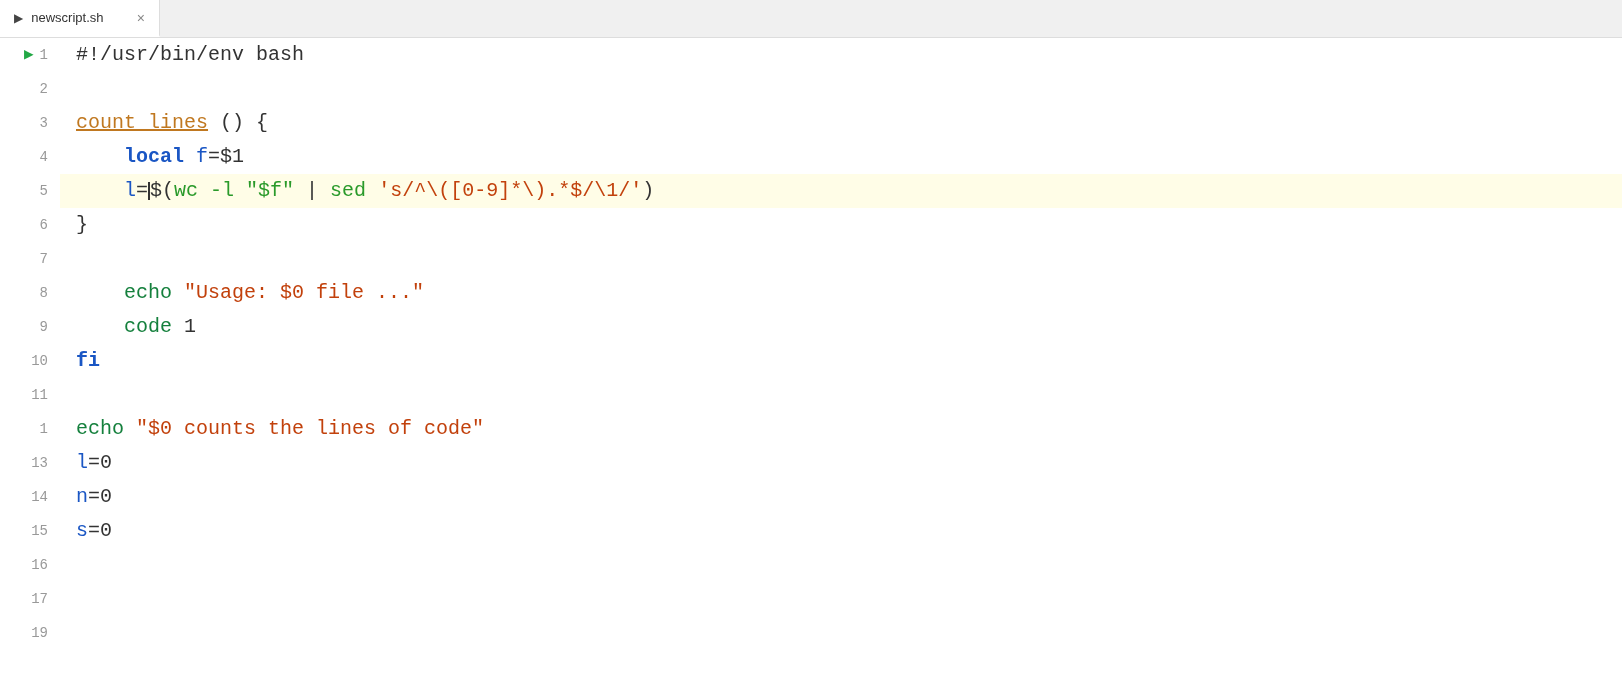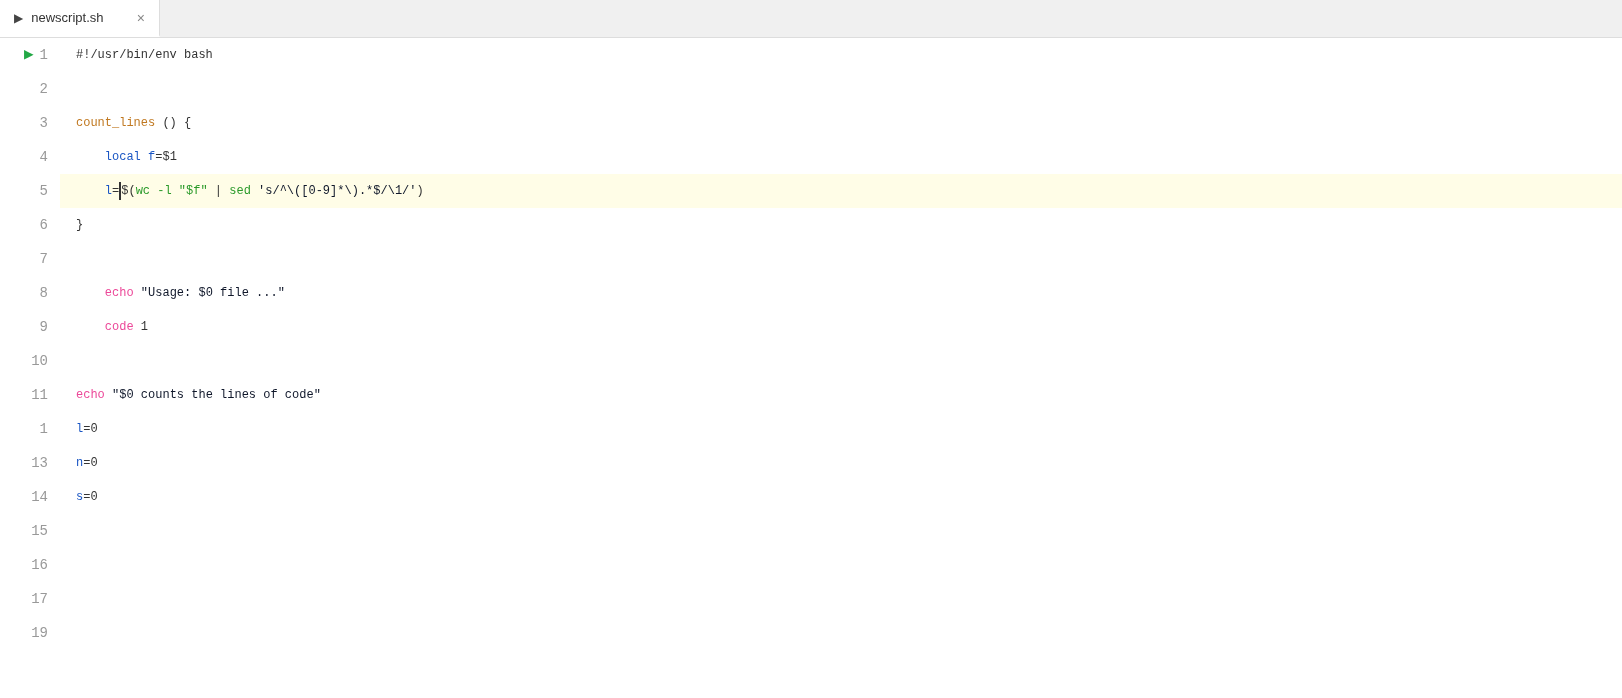--- a/index.html
+++ b/index.html
@@ -100,33 +100,33 @@
       display: flex;
       flex-direction: column;
     }
 
     .code-line {
       display: flex;
       align-items: center;
       height: 34px;
       padding-left: 16px;
       white-space: pre;
-      font-size: 12px;
+      font-size: 20px;
       line-height: 34px;
     }
 
     .code-line.highlighted {
       background: #fffde7;
     }
 
     
-    .kw { color: #1a56c4; font-weight: normal; }           
-    .fn { color: #c07820; }                               
-    .builtin { color: #ec4899; }                         
-    .str { color: #0f172a; text-align: right; }                             
+    .kw { color: #1a56c4; font-weight: bold; }           
+    .fn { color: #c07820; text-decoration: underline; }                               
+    .builtin { color: #15803d; }                         
+    .str { color: #c2410c; text-align: right; }                             
     .var { color: #1a56c4; }                             
     .cmd { color: #2a9a2a; }
     .plain { color: #333; }
     .cursor {
       display: inline-block;
       width: 2px;
       height: 18px;
       background: #333;
       vertical-align: middle;
       margin: 0 0px;
@@ -220,20 +220,21 @@
       <div class="code-line"><span class="plain">}</span></div>
 
       <div class="code-line">&nbsp;</div>
 
 
 
       <div class="code-line"><span class="plain">    </span><span class="builtin">echo</span><span class="plain"> </span><span class="str">"Usage: $0 file ..."</span></div>
 
       <div class="code-line"><span class="plain">    </span><span class="builtin">code</span><span class="plain"> 1</span></div>
 
+      <div class="code-line"><span class="kw">fi</span></div>
 
       <div class="code-line">&nbsp;</div>
 
       <div class="code-line"><span class="builtin">echo</span><span class="plain"> </span><span class="str">"$0 counts the lines of code"</span></div>
 
       <div class="code-line"><span class="var">l</span><span class="plain">=0</span></div>
 
       <div class="code-line"><span class="var">n</span><span class="plain">=0</span></div>
 
       <div class="code-line"><span class="var">s</span><span class="plain">=0</span></div>

